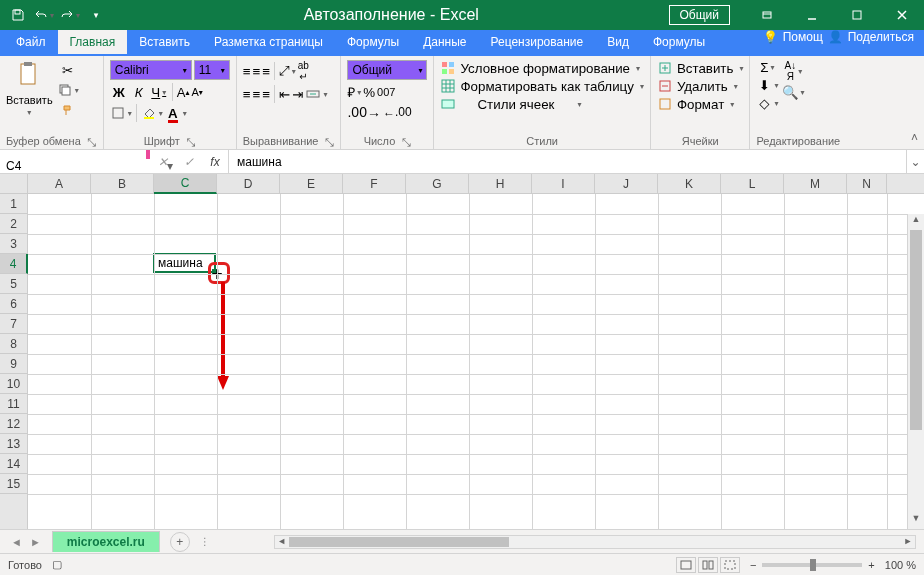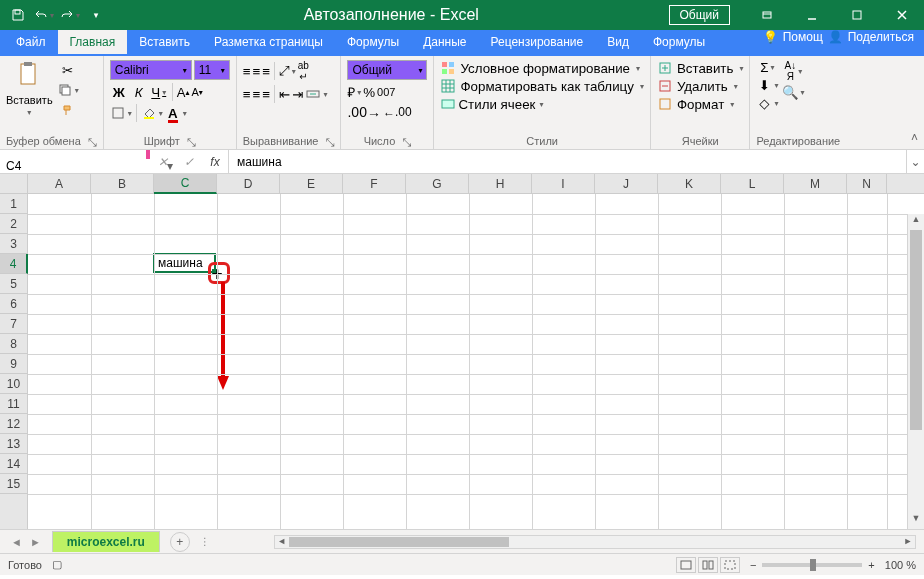--- a/index.html
+++ b/index.html
@@ -19,21 +19,21 @@
 
 .tabs { height: 26px; background: #3b82f6; display: flex; align-items: flex-start; padding-left: 4px; }
 .tab { padding: 5px 12px; color: #fff; font-size: 12px; cursor: pointer; }
 .tab.active { background: #f3f2f1; color: #0f7b46; }
 .tabs-right { margin-left: auto; display: flex; align-items: center; padding-right: 10px; gap: 6px; }
 .tabs-right .item { display: flex; align-items: center; gap: 4px; color: #fff; cursor: pointer; font-size: 12px; }
 
 
 .ribbon { height: 94px; background: #f3f2f1; border-bottom: 1px solid #d4d4d4; display: flex; position: relative; }
 .group { border-right: 1px solid #d4d4d4; padding: 4px 6px 2px; display: flex; flex-direction: column; justify-content: space-between; }
-.group-label { text-align: right; font-size: 11px; color: #666; padding: 2px 0 0; display: flex; align-items: center; justify-content: center; gap: 6px; }
+.group-label { text-align: center; font-size: 11px; color: #666; padding: 2px 0 0; display: flex; align-items: center; justify-content: center; gap: 6px; }
 .group-label .dlg { width: 10px; height: 10px; cursor: pointer; }
 .group-body { display: flex; gap: 4px; align-items: flex-start; }
 .rb-btn { background: none; border: none; cursor: pointer; display: flex; align-items: center; justify-content: center; }
 .col { display: flex; flex-direction: column; gap: 2px; }
 .row { display: flex; gap: 2px; align-items: center; }
 .dd-arrow::after { content: "▾"; font-size: 8px; margin-left: 2px; color: #666; }
 .combo { height: 20px; border: 1px solid #ababab; background: #8b5cf6; display: flex; align-items: center; padding: 0 4px; font-size: 12px; }
 .ribbon-collapse { position: absolute; right: 6px; bottom: 4px; cursor: pointer; font-size: 12px; color: #666; }
 
 
@@ -64,21 +64,21 @@
 .handle-highlight { position: absolute; border: 3px solid #e02020; border-radius: 6px; width: 22px; height: 22px; }
 .drag-arrow { position: absolute; }
 .vscroll { position: absolute; right: 0; top: 20px; bottom: 0; width: 17px; background: #f0f0f0; border-left: 1px solid #d4d4d4; }
 .vscroll .thumb { position: absolute; left: 2px; right: 2px; top: 16px; height: 200px; background: #c1c1c1; }
 .vscroll .arr { position: absolute; left: 0; right: 0; height: 16px; text-align: center; font-size: 9px; color: #666; cursor: pointer; }
 
 
 .sheet-bar { height: 24px; border-top: 1px solid #d4d4d4; display: flex; align-items: center; background: #f3f2f1; }
 .sheet-nav { display: flex; gap: 2px; padding: 0 8px; }
 .sheet-nav span { color: #888; cursor: pointer; font-size: 11px; padding: 0 3px; }
-.sheet-tab { padding: 3px 14px; background: #bef264; border: 1px solid #ccc; border-bottom: none; font-size: 12px; font-weight: bold; color: #0f7b46; cursor: pointer; }
+.sheet-tab { padding: 3px 14px; background: #86efac; border: 1px solid #ccc; border-bottom: none; font-size: 12px; font-weight: bold; color: #0f7b46; cursor: pointer; }
 .sheet-add { width: 20px; height: 20px; border: 1px solid #ccc; border-radius: 50%; display: flex; align-items: center; justify-content: center; margin-left: 10px; cursor: pointer; color: #666; }
 .hscroll { flex: 1; margin: 0 8px 0 60px; height: 14px; background: #f0f0f0; border: 1px solid #d4d4d4; position: relative; }
 .hscroll .thumb { position: absolute; top: 1px; bottom: 1px; left: 14px; width: 220px; background: #c1c1c1; }
 .hscroll .arr { position: absolute; top: 0; bottom: 0; width: 14px; text-align: center; font-size: 9px; color: #666; cursor: pointer; }
 
 
 .status-bar { height: 22px; background: #f3f2f1; border-top: 1px solid #d4d4d4; display: flex; align-items: center; padding: 0 8px; font-size: 11px; color: #444; }
 .status-bar .spacer { flex: 1; }
 .view-btns { display: flex; gap: 2px; margin-right: 10px; }
 .view-btn { width: 20px; height: 16px; border: 1px solid #ccc; cursor: pointer; display: flex; align-items: center; justify-content: center; }
@@ -331,21 +331,21 @@
         </button>
       <button class="rb-btn dd-arrow" style="justify-content:flex-start;gap:4px">
           <span class="ico">
             <svg width="16" height="16">
               <rect x="2" y="2" width="12" height="12" fill="none" stroke="#3a8"></rect>
               <path d="M2 6h12M2 10h12M6 2v12M10 2v12" stroke="#3a8"></path>
             </svg>
           </span>
           <span>Форматировать как таблицу</span>
         </button>
-      <button class="rb-btn dd-arrow" style="justify-content:flex-start;gap:2px">
+      <button class="rb-btn dd-arrow" style="justify-content:flex-start;gap:21px">
           <span class="ico">
             <svg width="16" height="16">
               <rect x="2" y="4" width="12" height="8" fill="#cfe" stroke="#3a8"></rect>
             </svg>
           </span>
           <span>Стили ячеек</span>
         </button>
     </div>
     <div class="group-label">
         <span>Стили</span>

